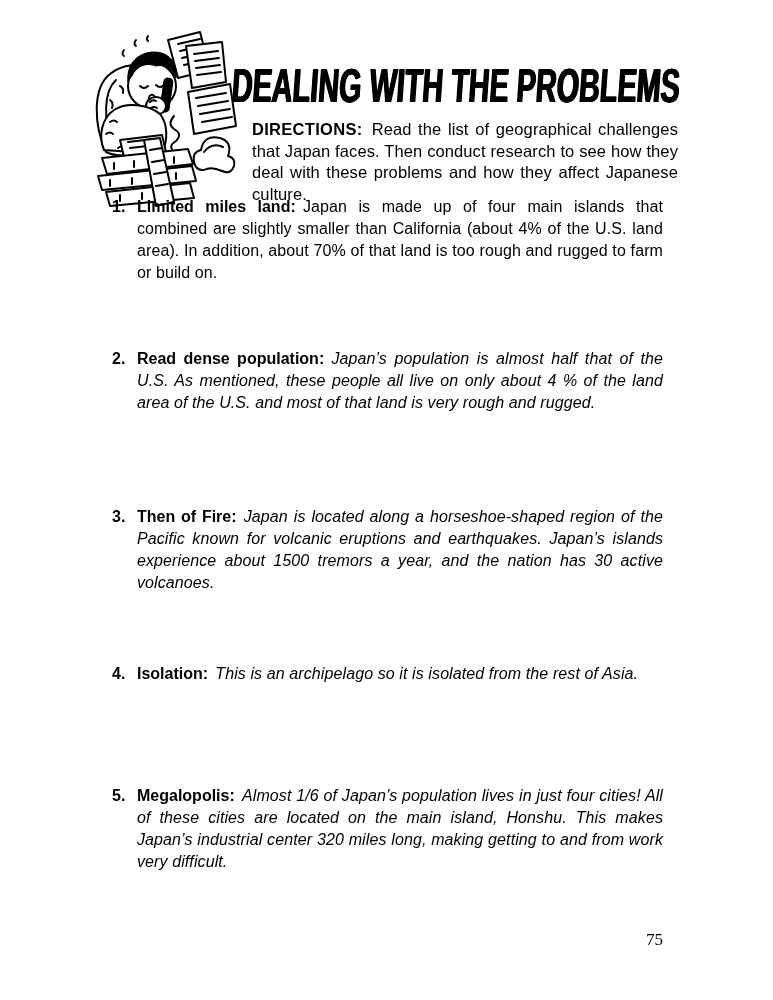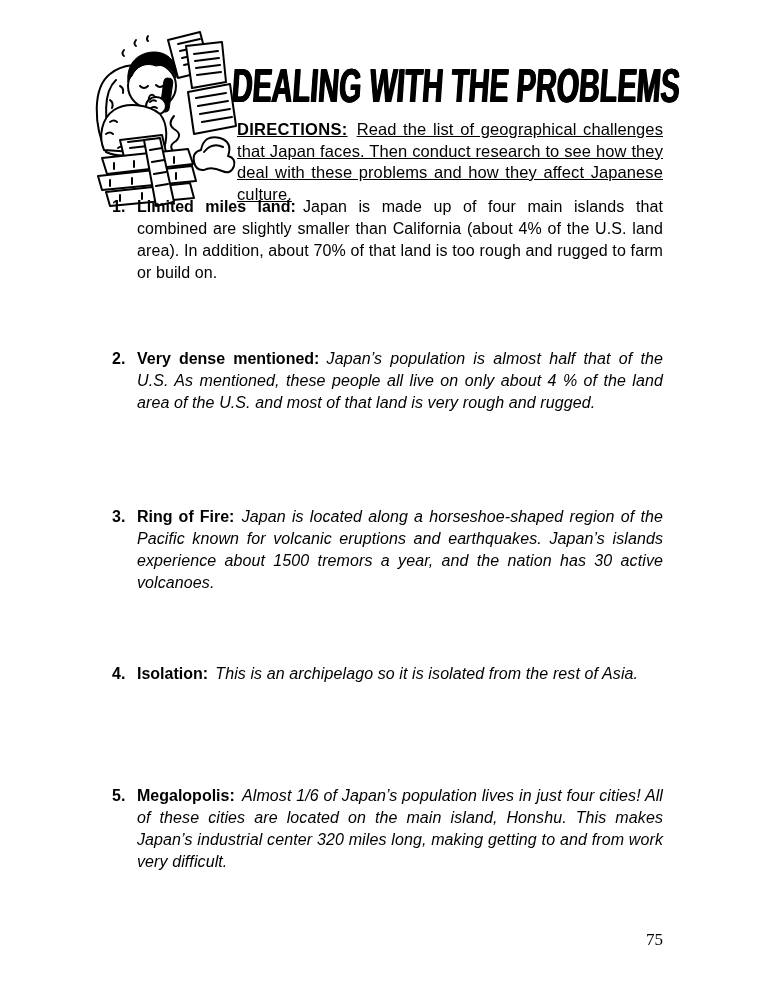--- a/index.html
+++ b/index.html
@@ -31,28 +31,27 @@
     font-weight: bold;
     font-size: 36px;
     letter-spacing: 0px;
     white-space: nowrap;
     transform: skewX(-4deg) scale(0.80, 1.32);
     transform-origin: left top;
     text-shadow: 0.8px 0 0 #000, -0.8px 0 0 #000, 0 0.5px 0 #000;
   }
   .directions {
     position: absolute;
-    left: 237px;
+    left: 252px;
     top: 119px;
     width: 426px;
     font-size: 16.5px;
     line-height: 21.5px;
     text-align: justify;
     letter-spacing: 0.1px;
-    text-decoration: underline;
   }
   .directions .dir-label {
     font-weight: bold;
     margin-right: 0.55em;
     letter-spacing: 0.3px;
   }
 
   
   .item {
     position: absolute;
@@ -171,28 +170,28 @@
   <div class="item item-1">
     <span class="num">1.</span>
     <div class="item-text">
       <span class="label">Limited miles land:</span><span class="body">Japan is made up of four main islands that combined are slightly smaller than California (about 4% of the U.S. land area). In addition, about 70% of that land is too rough and rugged to farm or build on.</span>
     </div>
   </div>
 
   <div class="item item-2 slant">
     <span class="num">2.</span>
     <div class="item-text">
-      <span class="label">Very dense mentioned:</span><span class="body">Japan’s population is almost half that of the U.S. As mentioned, these people all live on only about 4 % of the land area of the U.S. and most of that land is very rough and rugged.</span>
+      <span class="label">Read dense population:</span><span class="body">Japan’s population is almost half that of the U.S. As mentioned, these people all live on only about 4 % of the land area of the U.S. and most of that land is very rough and rugged.</span>
     </div>
   </div>
 
   <div class="item item-3 slant">
     <span class="num">3.</span>
     <div class="item-text">
-      <span class="label">Ring of Fire:</span><span class="body">Japan is located along a horseshoe-shaped region of the Pacific known for volcanic eruptions and earthquakes. Japan’s islands experience about 1500 tremors a year, and the nation has 30 active volcanoes.</span>
+      <span class="label">Then of Fire:</span><span class="body">Japan is located along a horseshoe-shaped region of the Pacific known for volcanic eruptions and earthquakes. Japan’s islands experience about 1500 tremors a year, and the nation has 30 active volcanoes.</span>
     </div>
   </div>
 
   <div class="item item-4 slant">
     <span class="num">4.</span>
     <div class="item-text">
       <span class="label">Isolation:</span><span class="body">This is an archipelago so it is isolated from the rest of Asia.</span>
     </div>
   </div>
 

